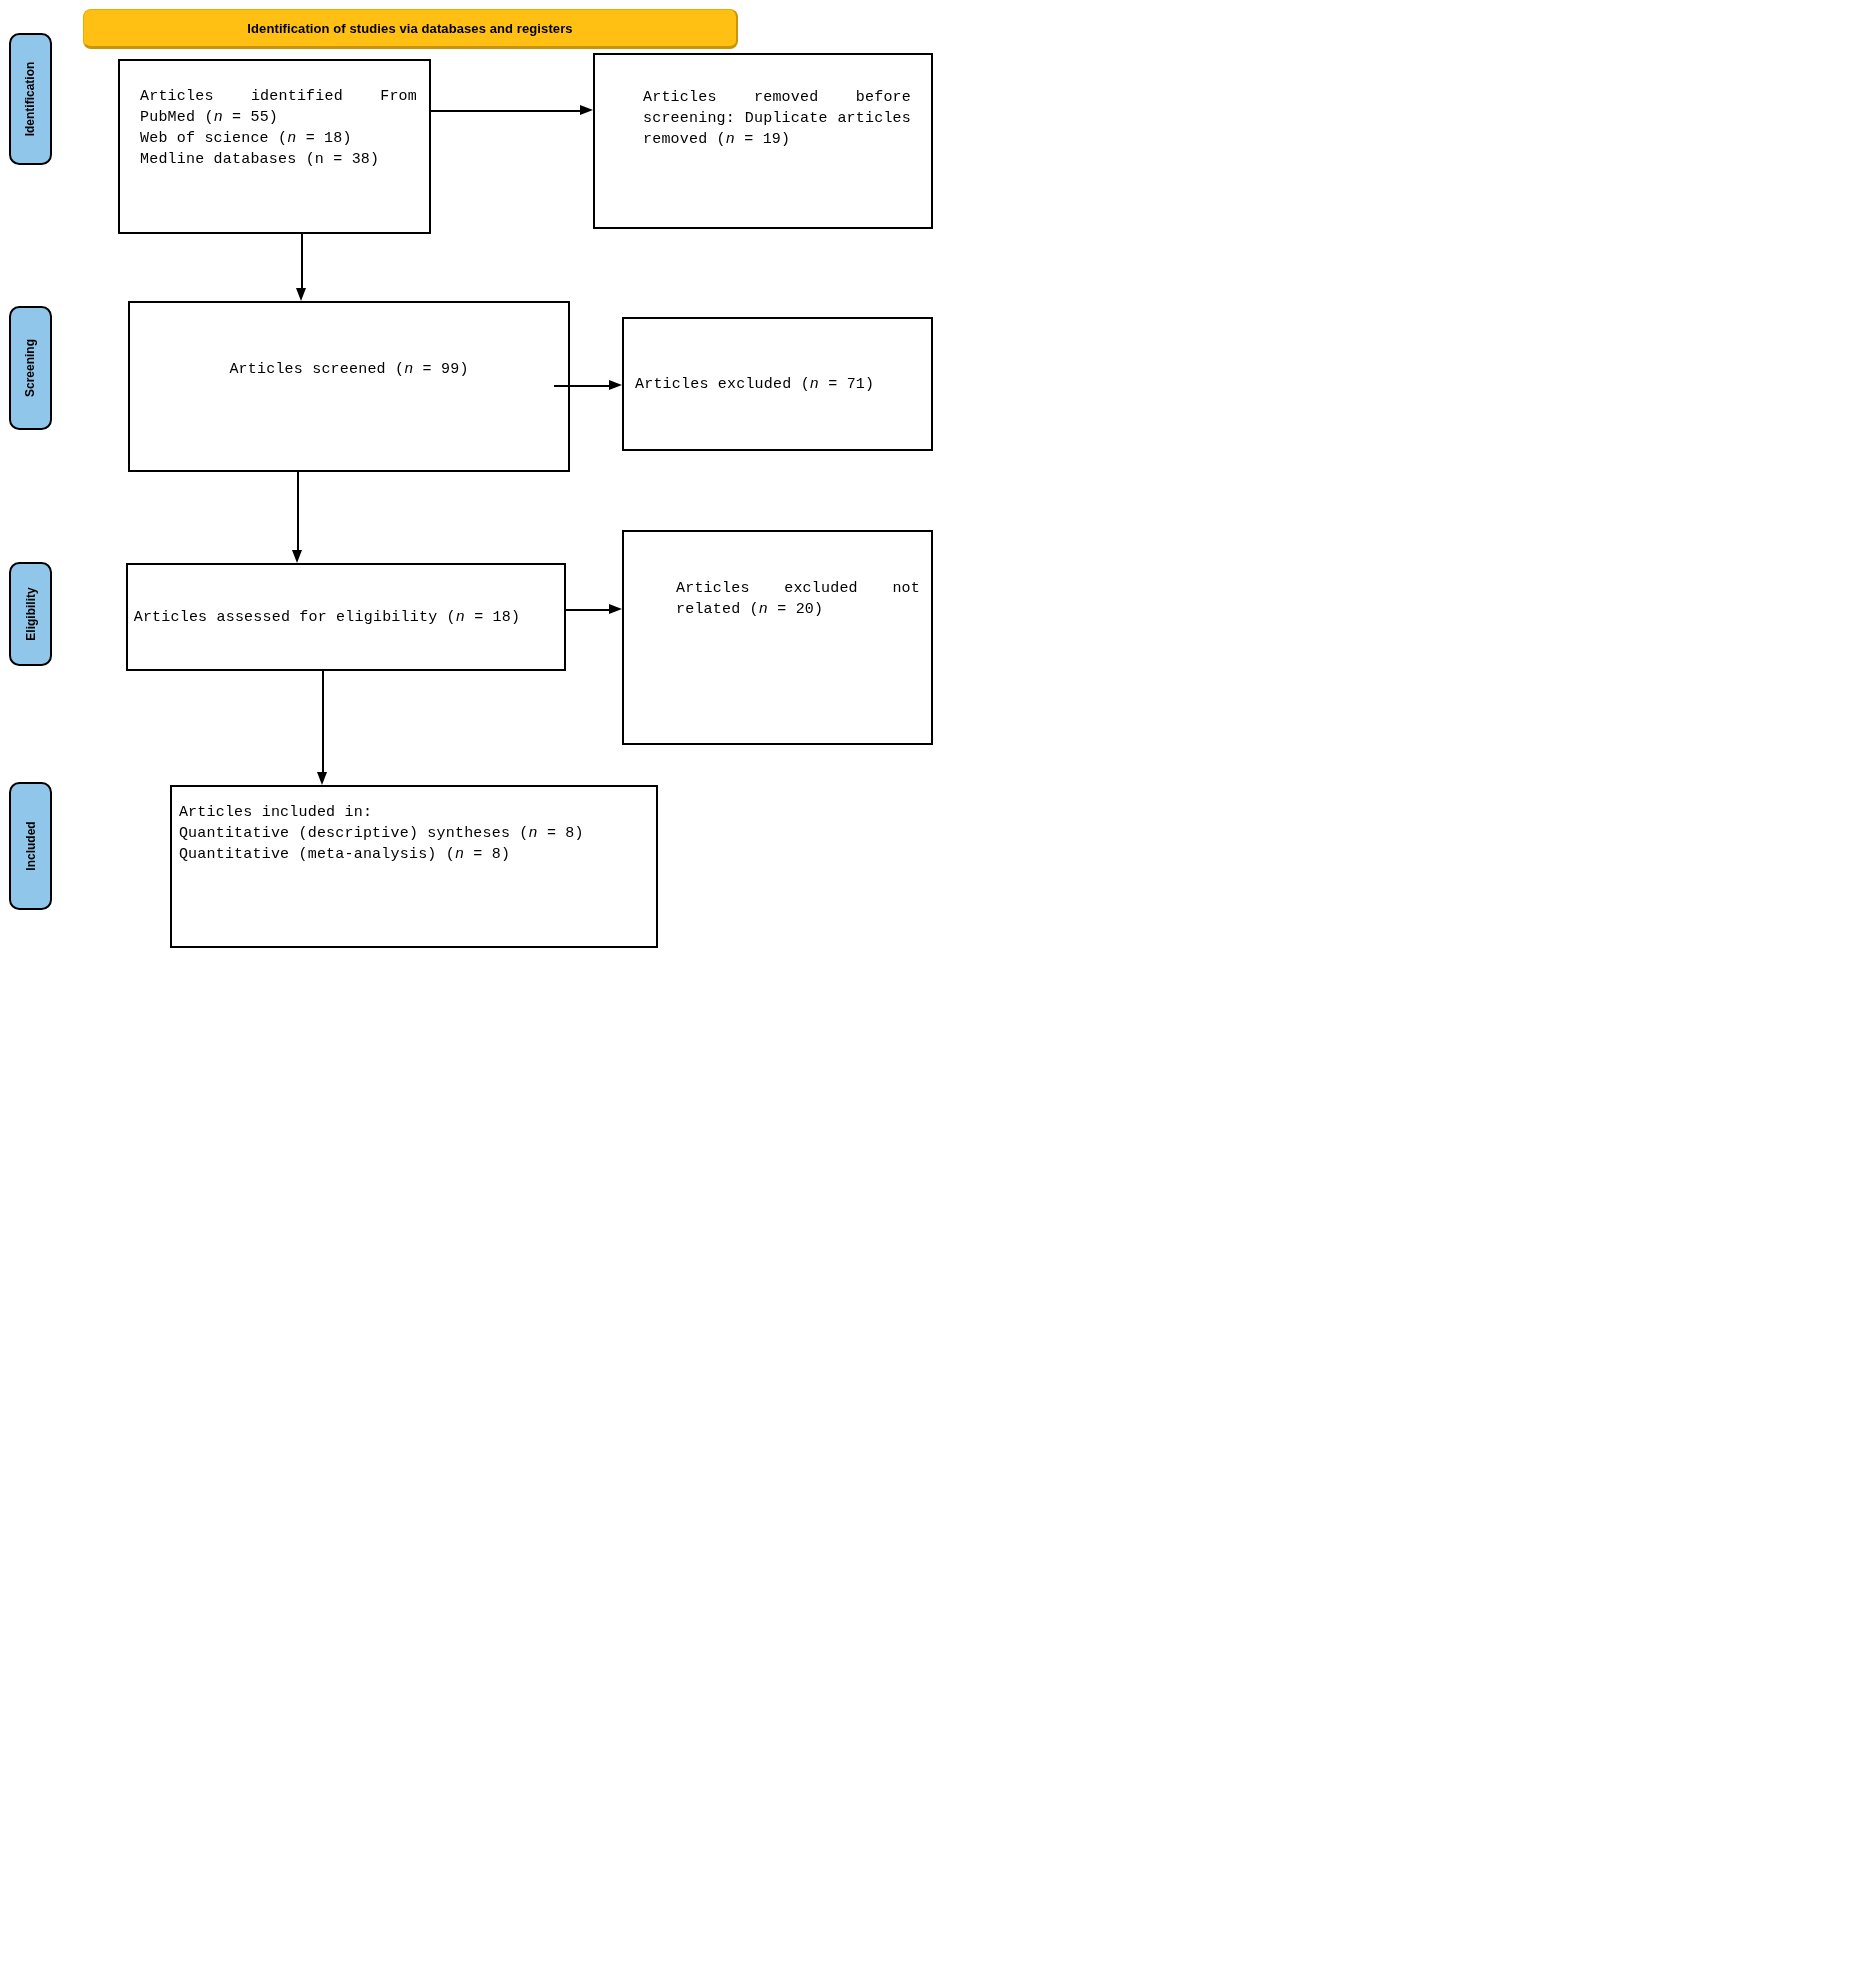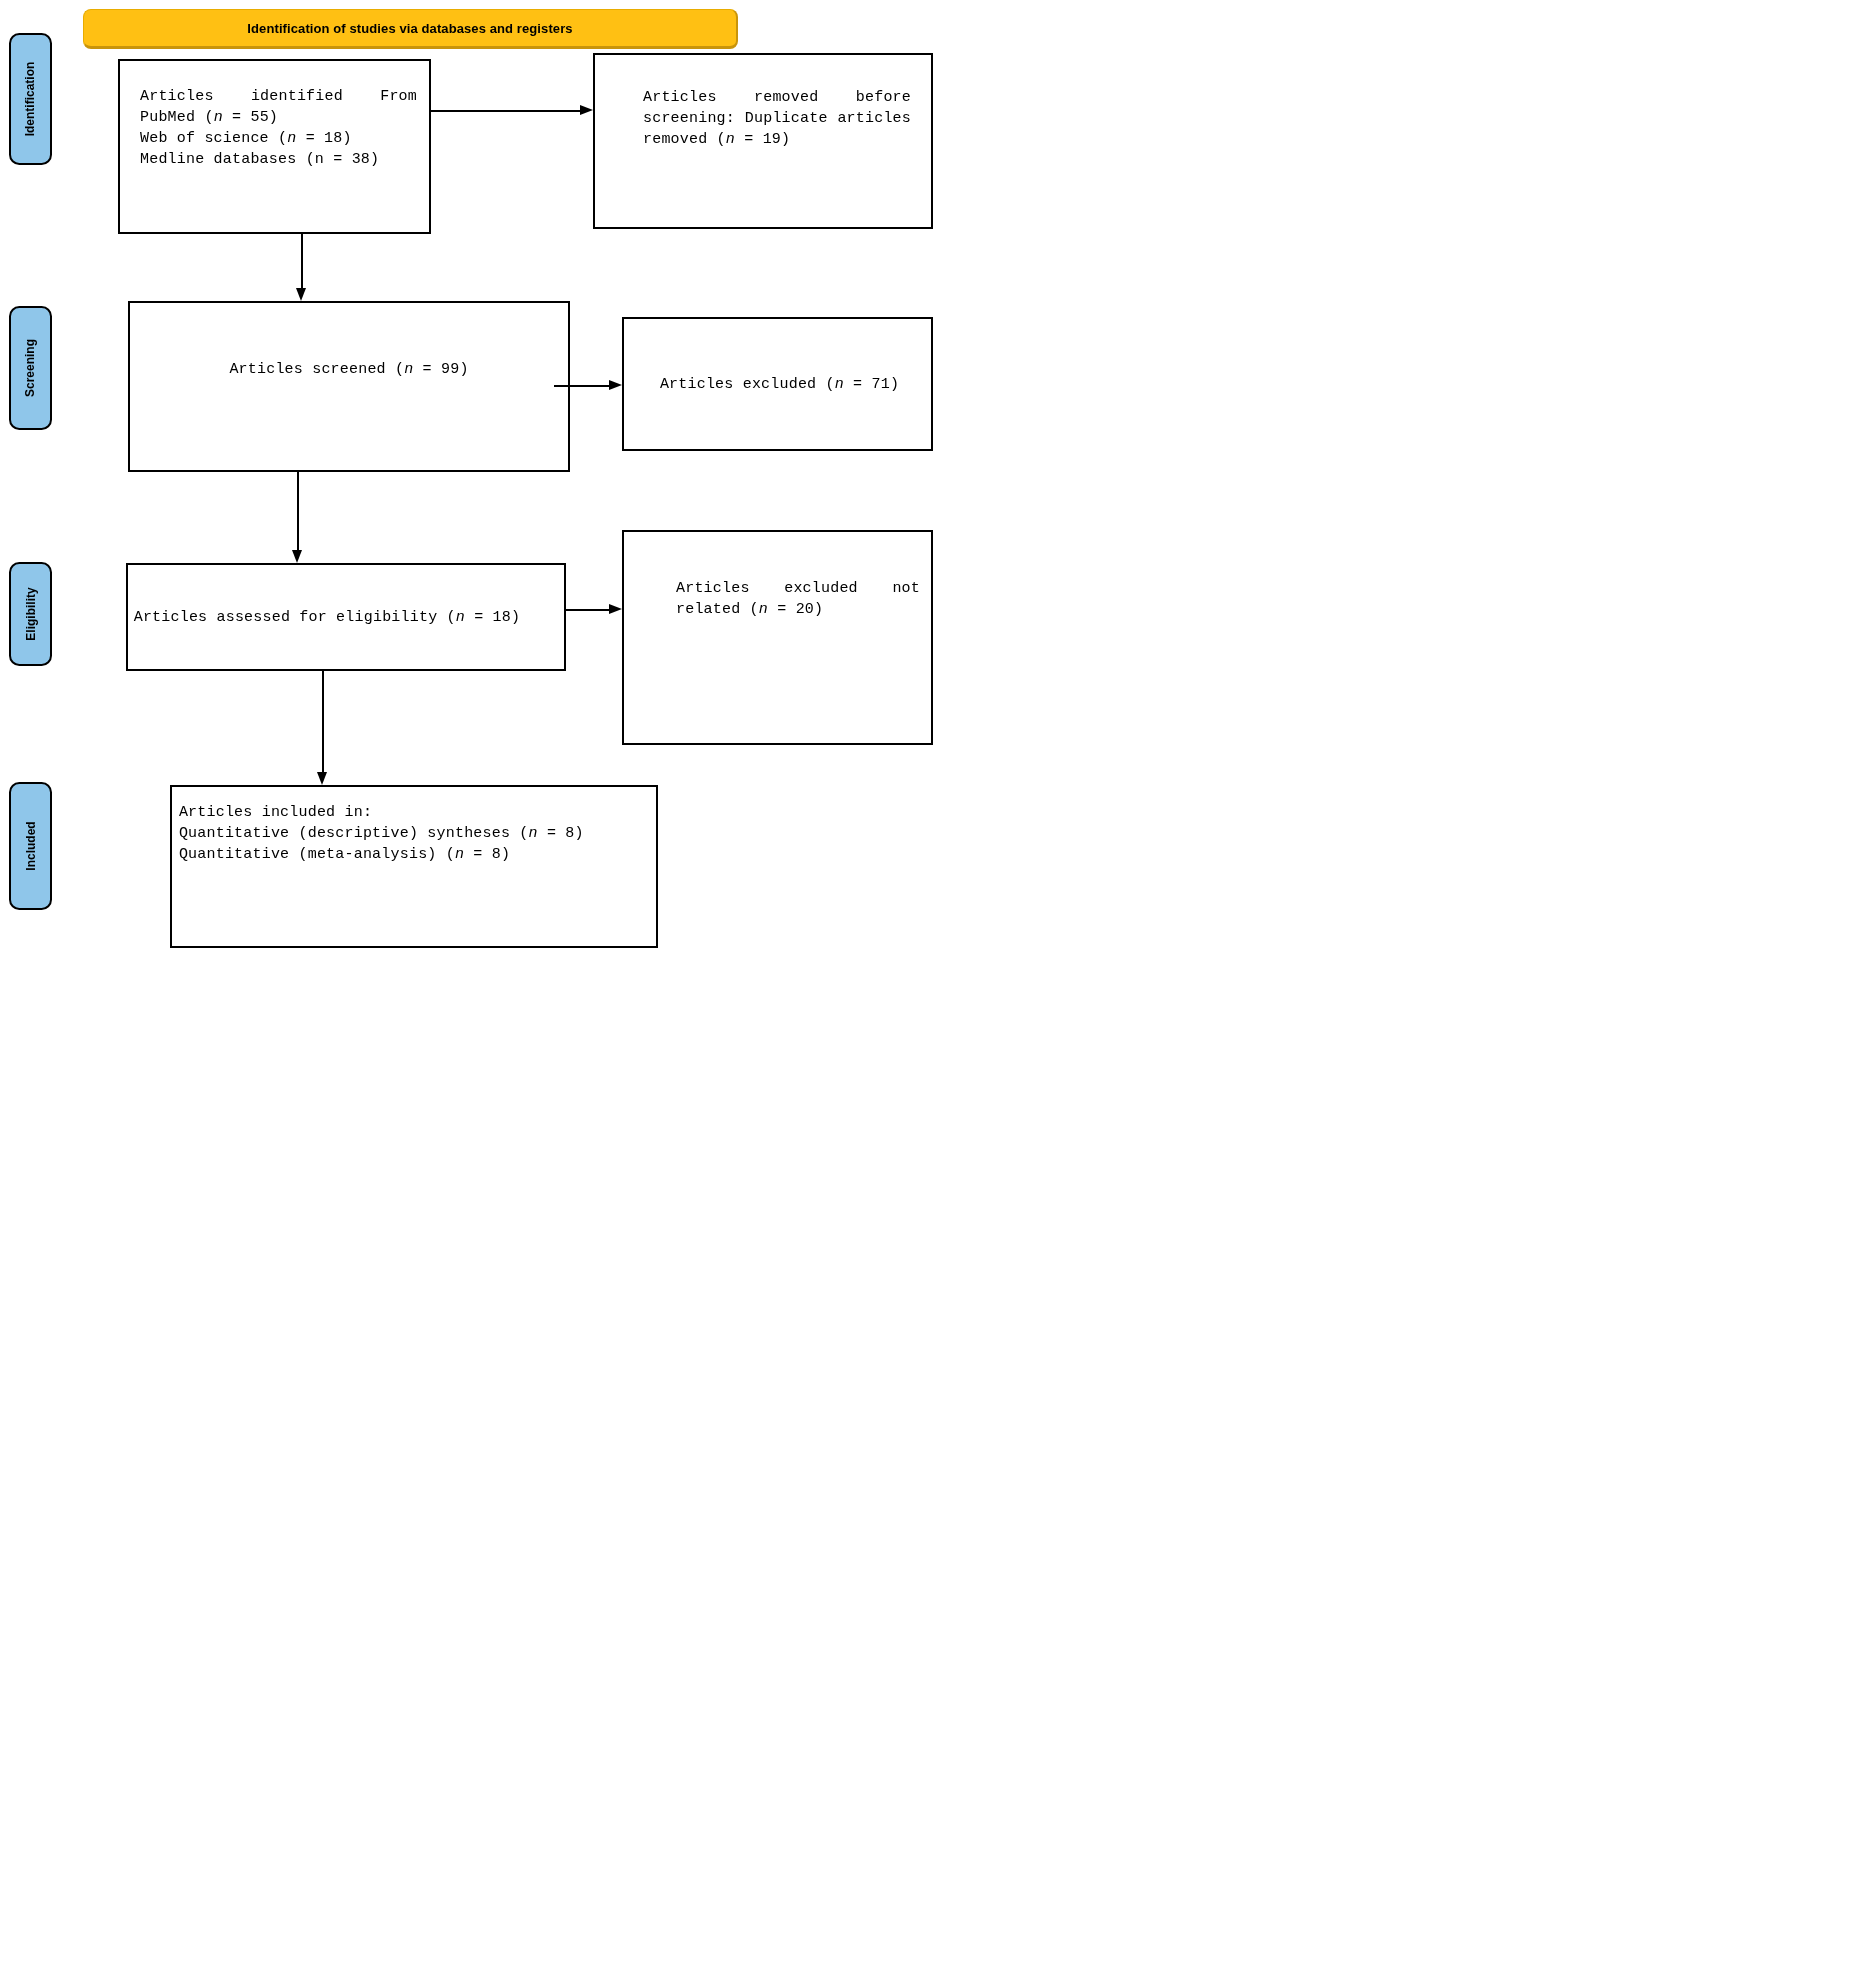--- a/index.html
+++ b/index.html
@@ -57,21 +57,21 @@
     font-size:15px;color:var(--ink);
     line-height:21px;letter-spacing:0.2px;
   }
   .tline{min-height:21px;}
   .tline.justify{text-align:justify;text-align-last:justify;}
   .tline.center{text-align:center;}
   .it{font-style:italic;}
   .box-sources{left:118px;top:59px;width:313px;height:175px;padding:25px 12px 0 20px;}
   .box-removed{left:593px;top:53px;width:340px;height:176px;padding:32px 20px 0 48px;}
   .box-screened{left:128px;top:301px;width:442px;height:171px;padding:56px 11.4px 0 11.4px;}
-  .box-excluded{left:622px;top:317px;width:311px;height:134px;display:flex;flex-direction:column;justify-content:center;padding-left:4px;text-align:center;}
+  .box-excluded{left:622px;top:317px;width:311px;height:134px;display:flex;flex-direction:column;justify-content:center;padding-left:11px;}
   .box-assessed{left:126px;top:563px;width:440px;height:108px;display:flex;flex-direction:column;justify-content:center;padding-left:5.7px;}
   .box-excluded-nr{left:622px;top:530px;width:311px;height:215px;padding:46px 11px 0 52px;}
   .box-included{left:142px;top:785px;width:488px;height:163px;padding:15.4px 11.4px 0 6.9px;margin-left:28px;}
   
   .aline{position:absolute;background:var(--ink);}
   .ahead{position:absolute;width:0;height:0;}
   .ahead.down{border-left:5.7px solid transparent;border-right:5.7px solid transparent;border-top:13px solid var(--ink);}
   .ahead.right{border-top:5.7px solid transparent;border-bottom:5.7px solid transparent;border-left:13px solid var(--ink);}
   
   .v1-line{left:301px;top:234px;width:1.7px;height:55px;}

